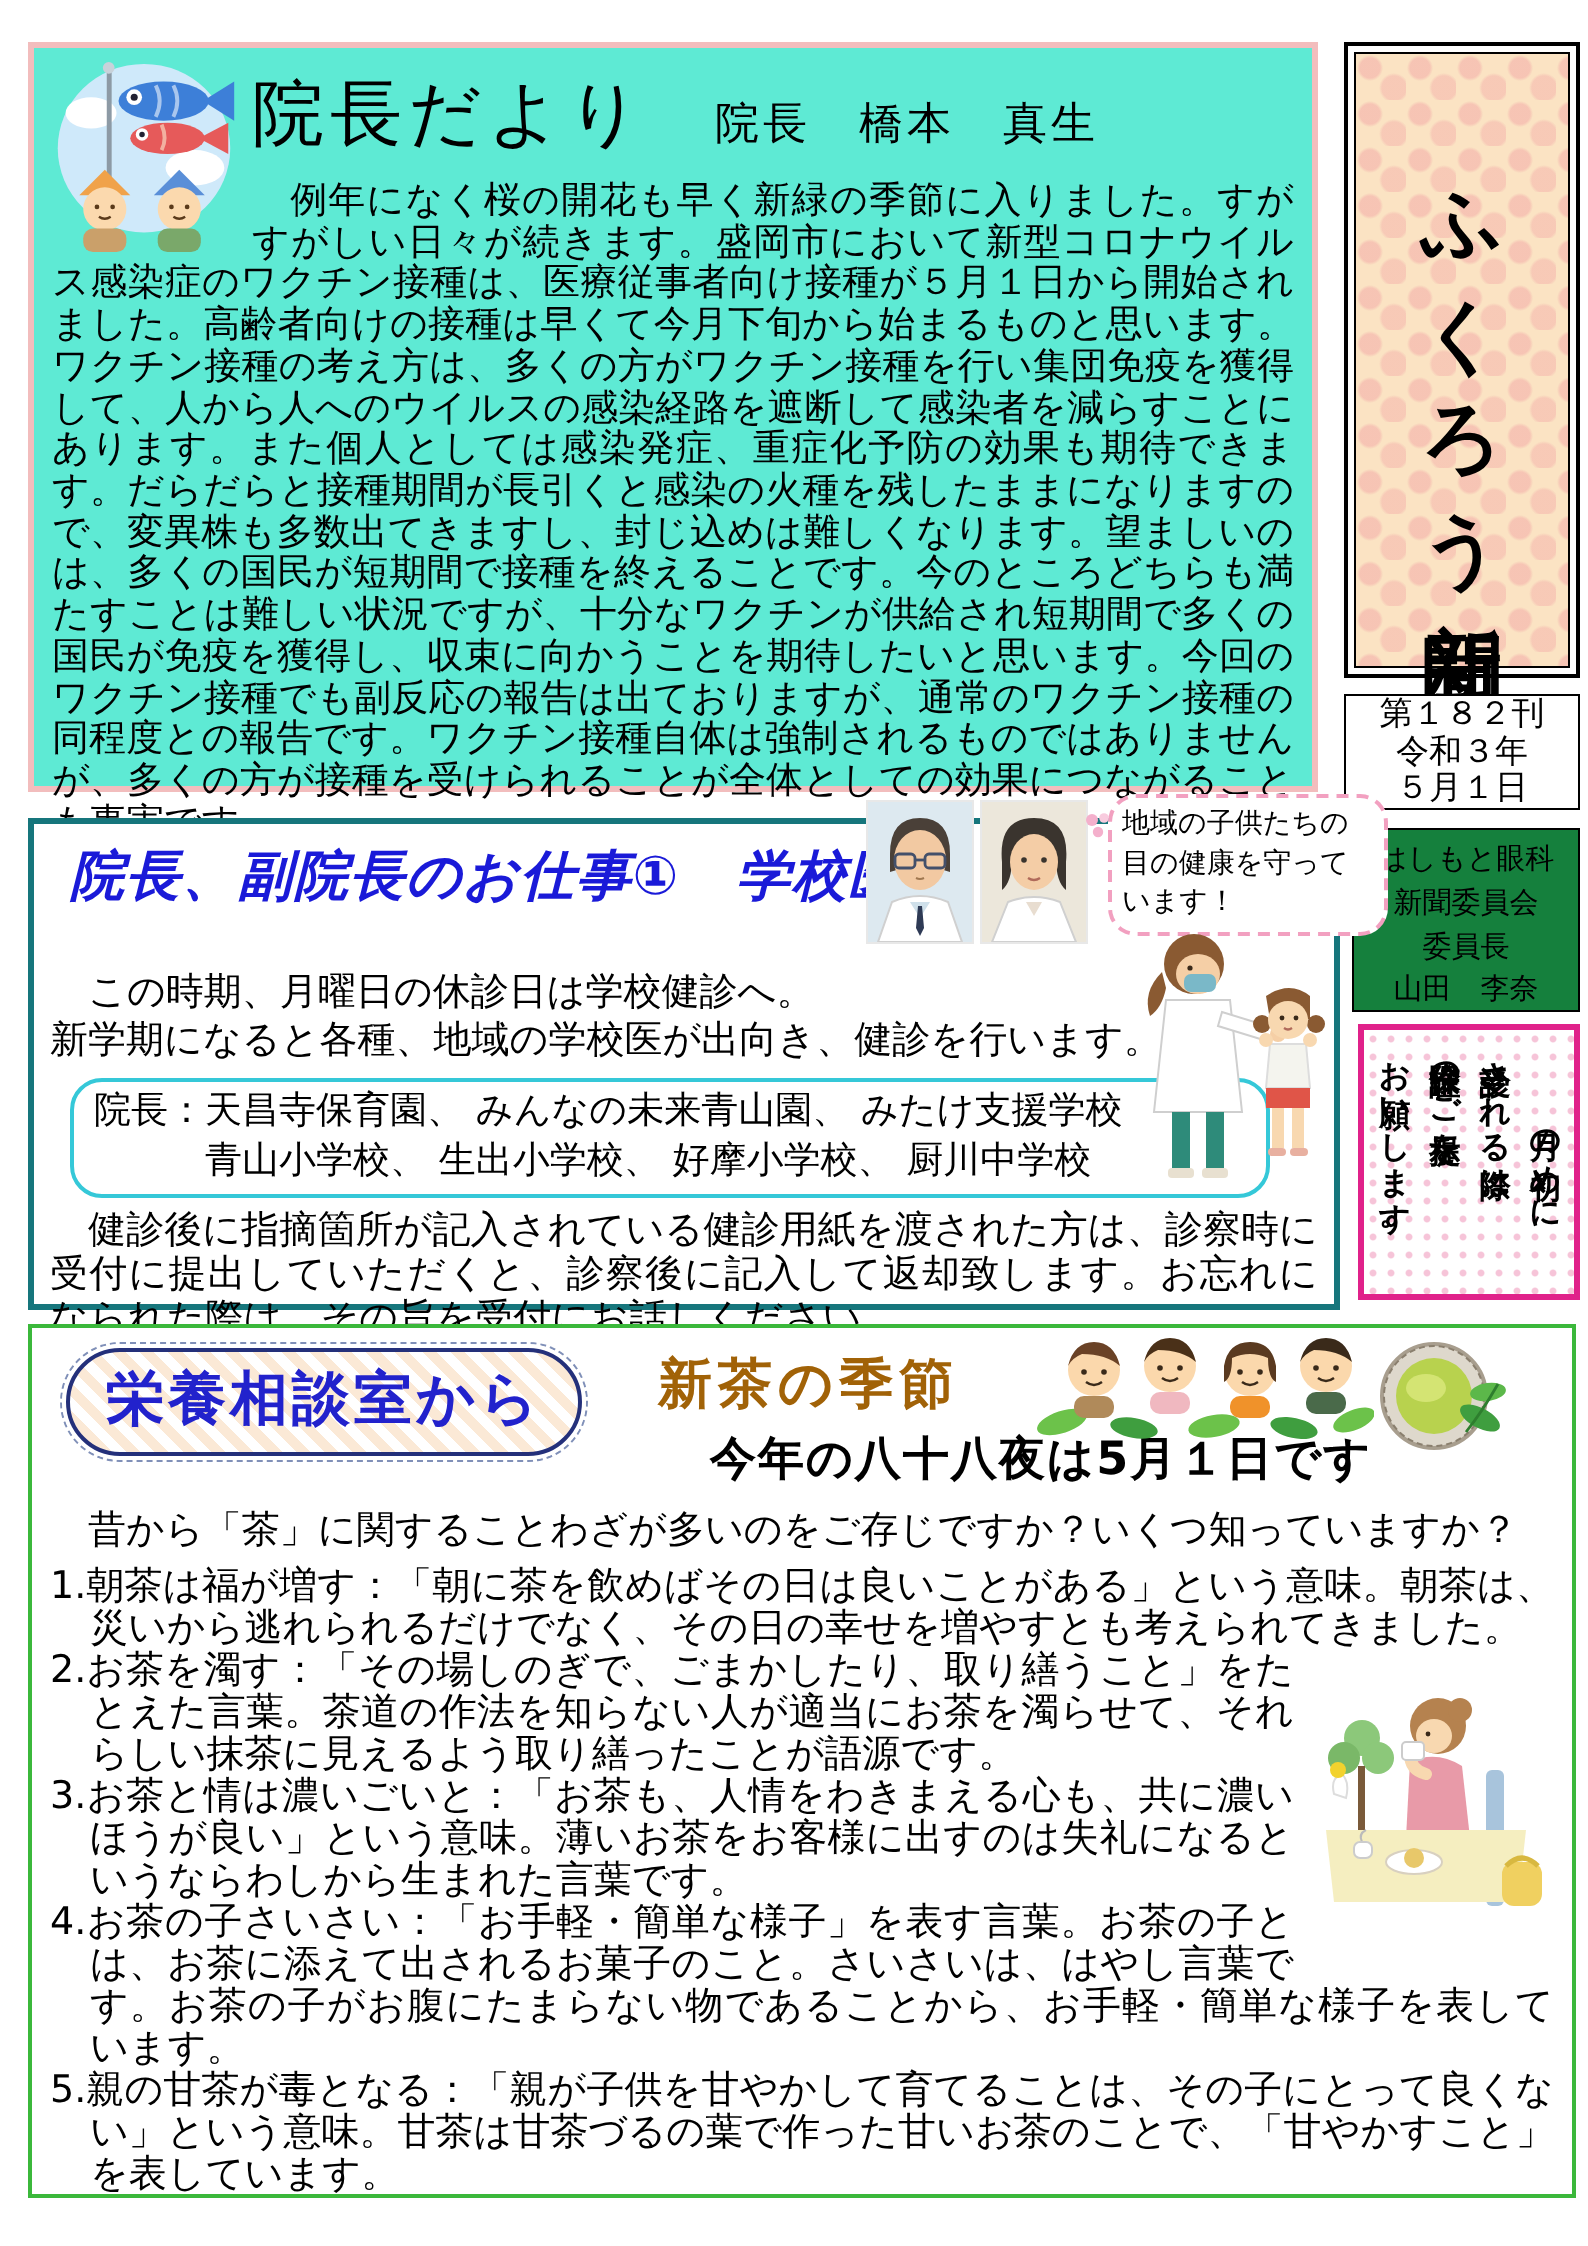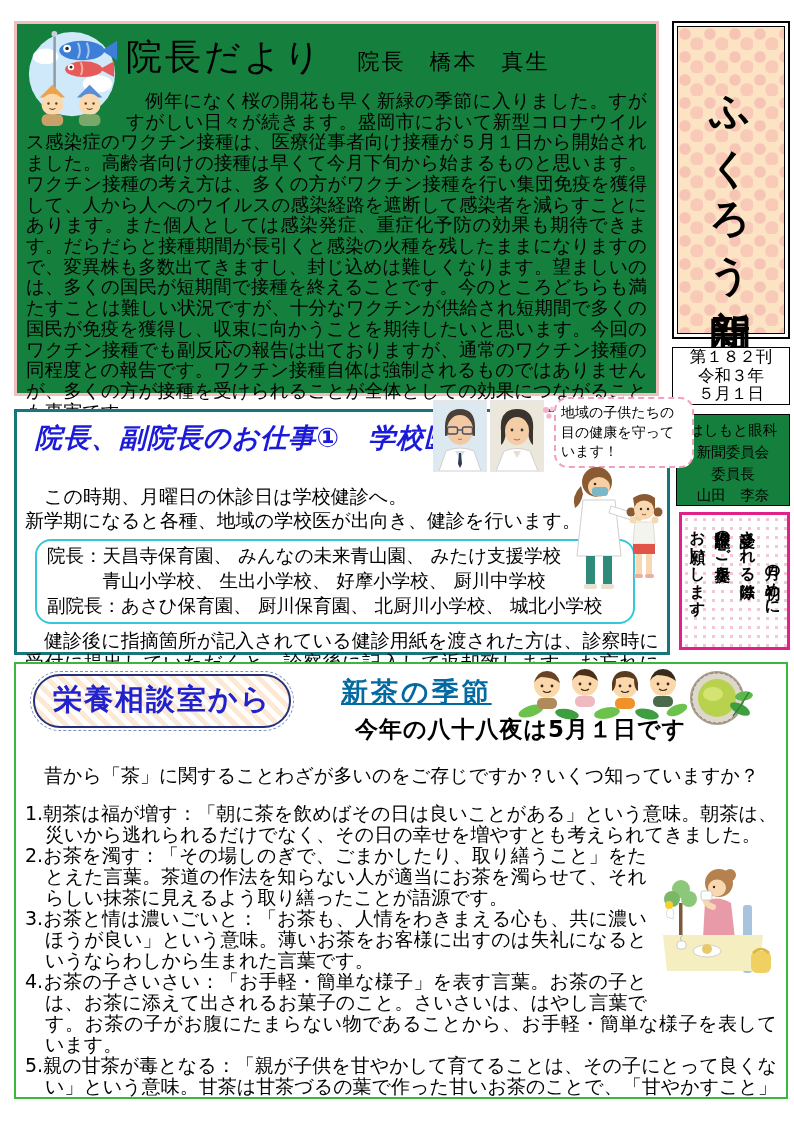--- a/index.html
+++ b/index.html
@@ -1,21 +1,21 @@
 <!DOCTYPE html>
 <html><head>
 <meta charset="utf-8">
 <style>
   html,body{margin:0;padding:0;}
   body{font-family:"DejaVu Sans",sans-serif;background:#fff;}
   #page{position:relative;width:794px;height:1123px;background:#fff;overflow:hidden;}
   .abs{position:absolute;}
   
   .director-box{left:14px;top:21px;width:645px;height:375px;border:3px solid #f2bdbd;
-    box-sizing:border-box;padding:3px 9px 0 9px;background:#15803d;}
+    box-sizing:border-box;padding:3px 9px 0 9px;background:#5eead4;}
   .koinobori{float:left;width:92px;height:98px;margin:2px 8px 0 0;}
   .dir-header{display:flex;align-items:flex-end;gap:34px;padding-top:6px;}
   .dir-title{font-size:36px;letter-spacing:3px;color:#000;font-weight:500;}
   .dir-author{font-size:22px;letter-spacing:2px;padding-bottom:5px;color:#000;}
   .dir-body{font-size:18.5px;line-height:1.12;text-align:justify;margin-top:9px;color:#000;}
   
   .masthead-box{left:672px;top:21px;width:118px;height:318px;border:2px solid #000;
     box-sizing:border-box;padding:3px;background:#fff;}
   .masthead-inner{height:100%;border:1.5px solid #000;box-sizing:border-box;
     display:flex;align-items:center;justify-content:center;
@@ -53,27 +53,27 @@
   .doc-illus{position:absolute;right:2px;top:48px;width:104px;height:152px;}
   
   .nutrition-box{left:14px;top:662px;width:774px;height:437px;border:2px solid #3bb83b;
     box-sizing:border-box;padding:4px 9px;background:#fff;overflow:hidden;}
   .nut-header{position:relative;height:80px;}
   .nut-label{position:absolute;left:8px;top:6px;border:2px solid #24307a;border-radius:30px;
     padding:4px 18px 6px;font-size:29px;font-weight:bold;color:#2222cc;letter-spacing:2px;
     outline:1px dashed #8090b8;outline-offset:2px;
     background:repeating-linear-gradient(45deg,#fbe9d6 0 5px,#ffffff 5px 10px),
       repeating-linear-gradient(-45deg,#fbe9d6 0 5px,rgba(255,255,255,0) 5px 10px);}
-  .nut-title{position:absolute;left:316px;top:6px;color:#0369a1;font-weight:bold;
-    font-size:27px;letter-spacing:3px;text-decoration:underline;}
+  .nut-title{position:absolute;left:304px;top:6px;color:#a16207;font-weight:bold;
+    font-size:27px;letter-spacing:3px;}
   .nut-subtitle{position:absolute;left:330px;top:46px;font-size:23px;font-weight:bold;
     letter-spacing:1px;color:#000;}
   .kids-illus{position:absolute;left:490px;top:-3px;width:172px;height:56px;}
   .teacup-illus{position:absolute;right:24px;top:0px;width:64px;height:64px;}
-  .nut-intro{font-size:19px;line-height:1.2;margin:16px 0;color:#000;}
+  .nut-intro{font-size:19px;line-height:1.2;margin:6px 0;color:#000;}
   .nut-items{font-size:19px;line-height:1.09;color:#000;}
   .nut-items p{margin:0 0 1px 0;padding-left:1.05em;text-indent:-1.05em;text-align:justify;}
   .tea-girl{float:right;width:122px;height:152px;margin:2px 0 4px 8px;}
 </style>
 </head>
 <body>
 
 <div id="page">
 
   <div class="abs director-box">
@@ -185,21 +185,20 @@
     </div>
 
     <div class="school-intro">
       <div>　この時期、月曜日の休診日は学校健診へ。</div>
       <div>新学期になると各種、地域の学校医が出向き、健診を行います。</div>
     </div>
 
     <div class="cyan-box">
       <div>院長：天昌寺保育園、 みんなの未来青山園、 みたけ支援学校</div>
       <div>　　　青山小学校、 生出小学校、 好摩小学校、 厨川中学校</div>
-      <div>副院長：あさひ保育園、 厨川保育園、 北厨川小学校、 城北小学校</div>
     </div>
 
     <div class="school-note">　健診後に指摘箇所が記入されている健診用紙を渡された方は、診察時に受付に提出していただくと、診察後に記入して返却致します。お忘れになられた際は、その旨を受付にお話しください。</div>
 
     <svg class="doc-illus" viewBox="0 0 104 152">
       <circle cx="36" cy="22" r="15" fill="#8a5a32"></circle>
       <path d="M20 26 Q10 36 14 48 Q20 44 22 34 Z" fill="#8a5a32"></path>
       <ellipse cx="38" cy="27" rx="11" ry="10" fill="#f5cfa6"></ellipse>
       <circle cx="34" cy="24" r="1.3" fill="#3a2a1a"></circle>
       <rect x="31" y="27" width="16" height="9" rx="3.5" fill="#7ab8c8"></rect>

